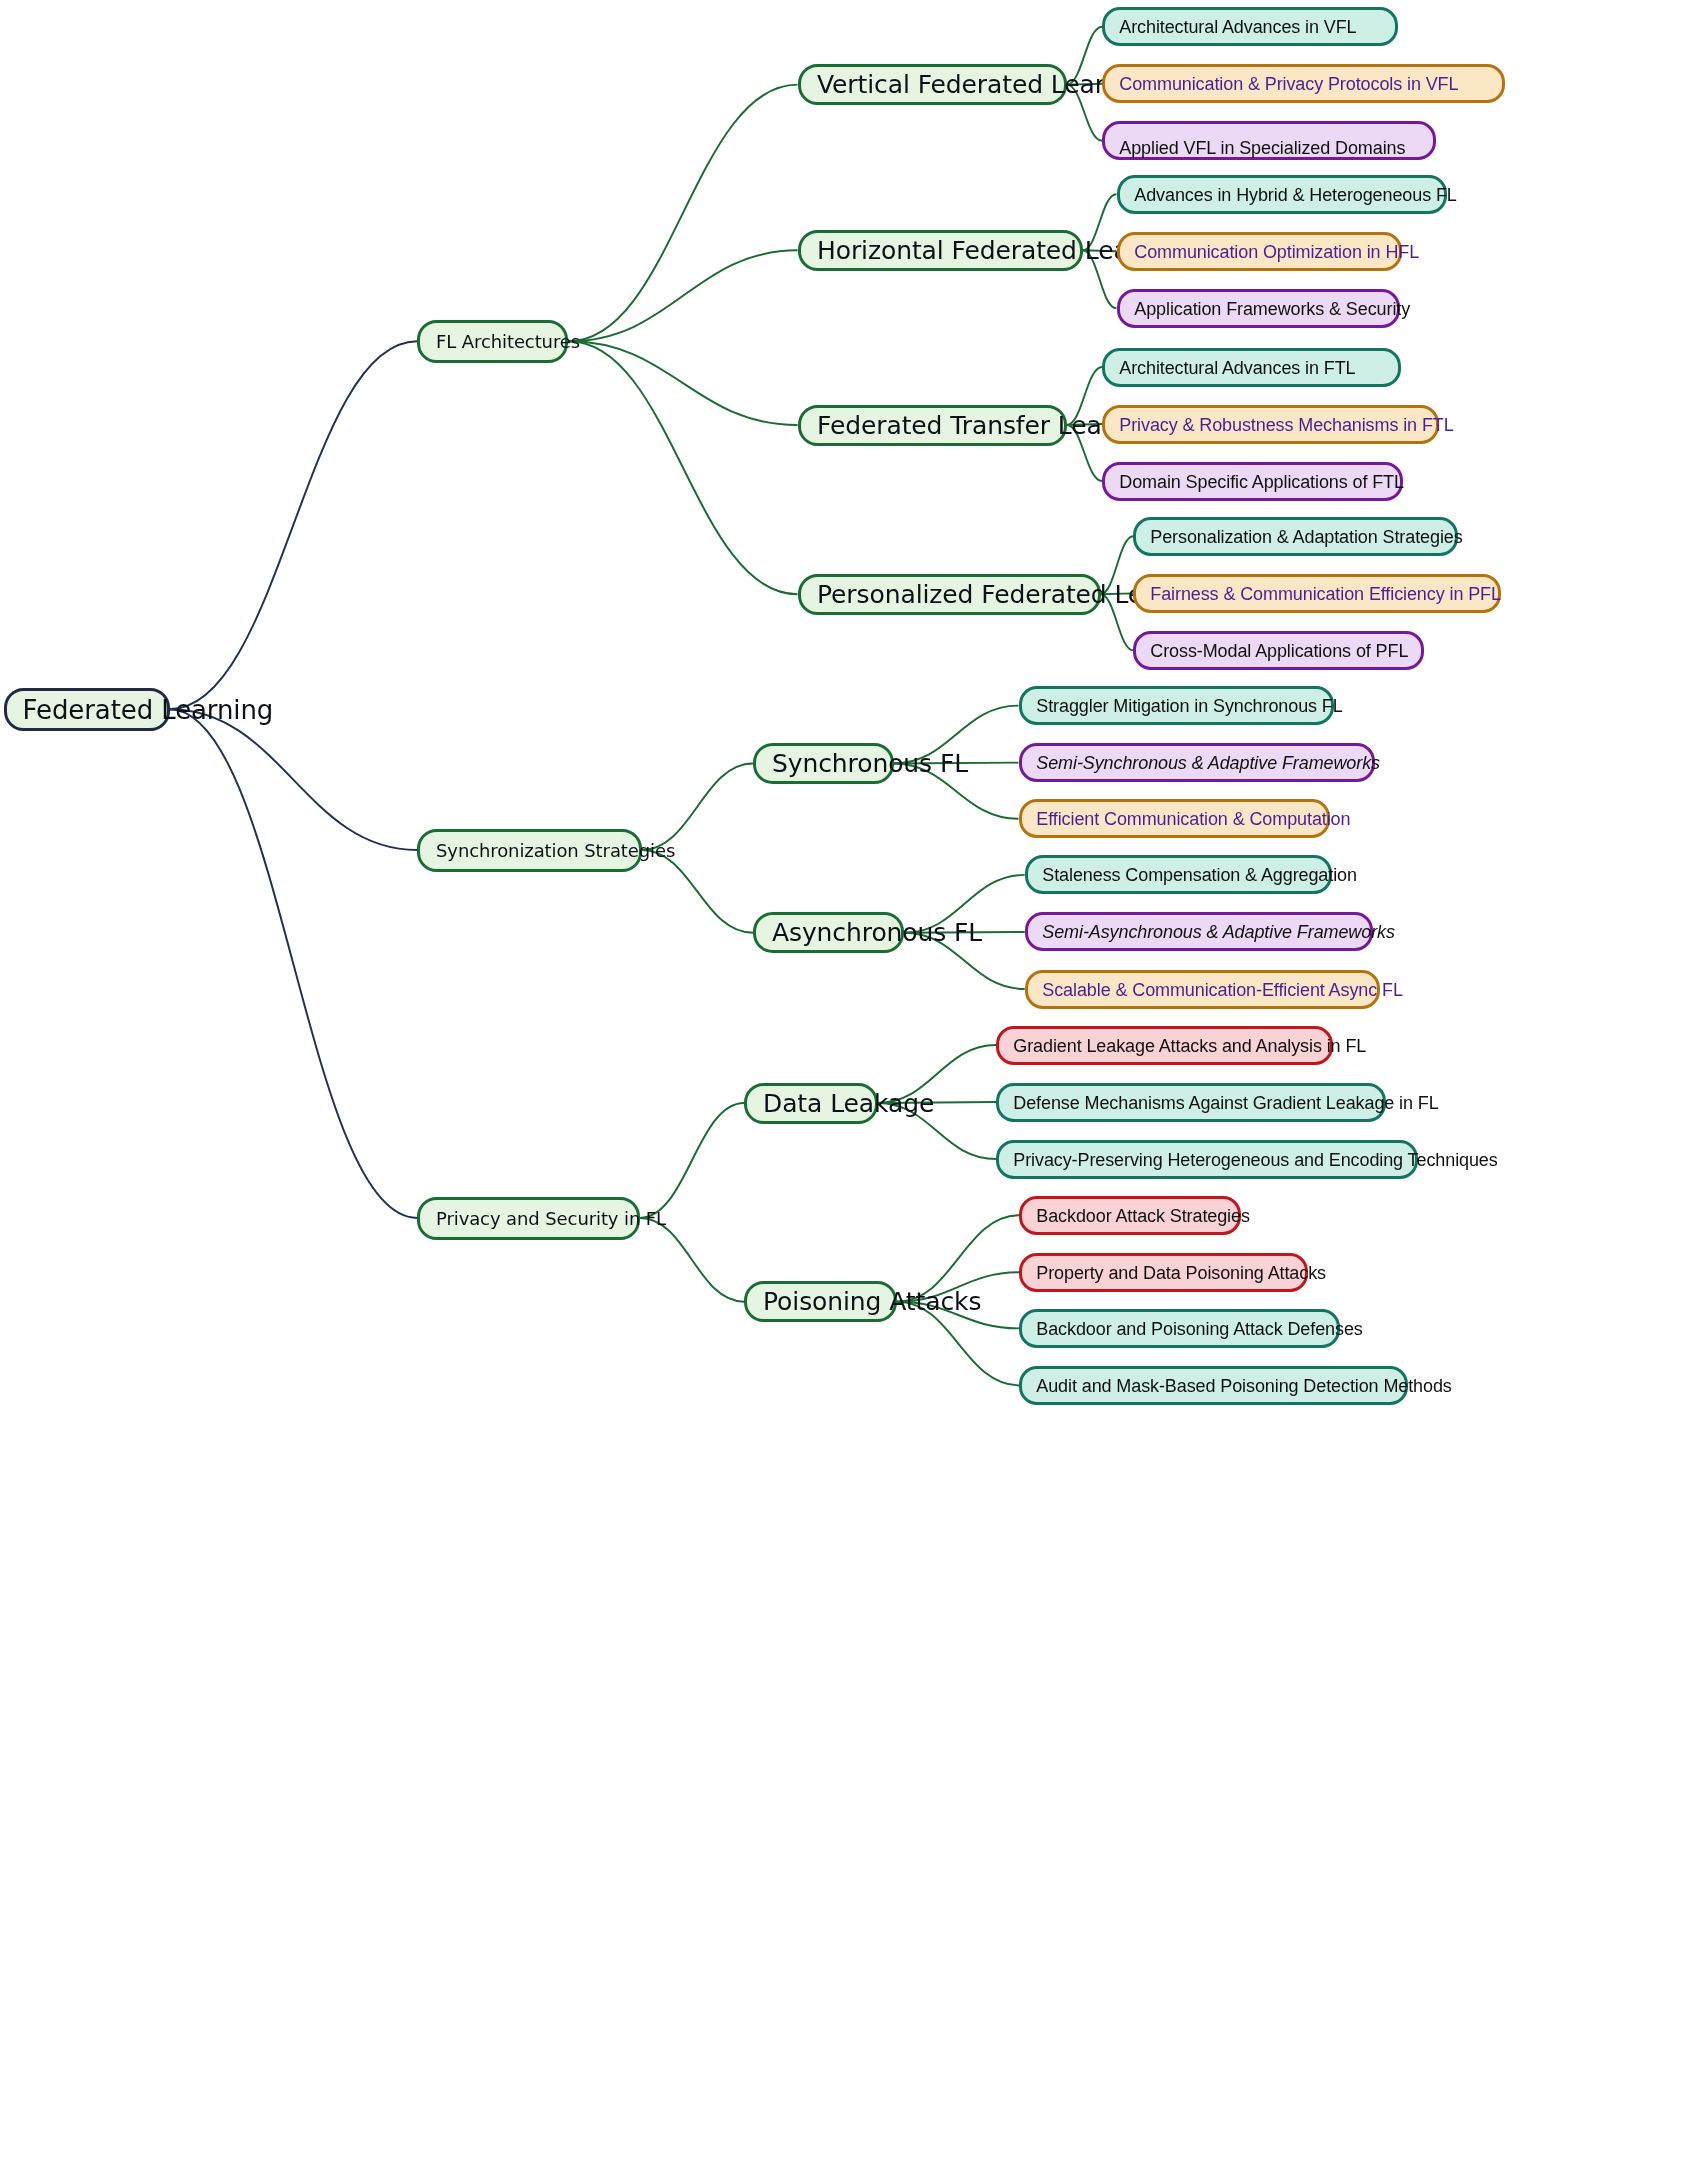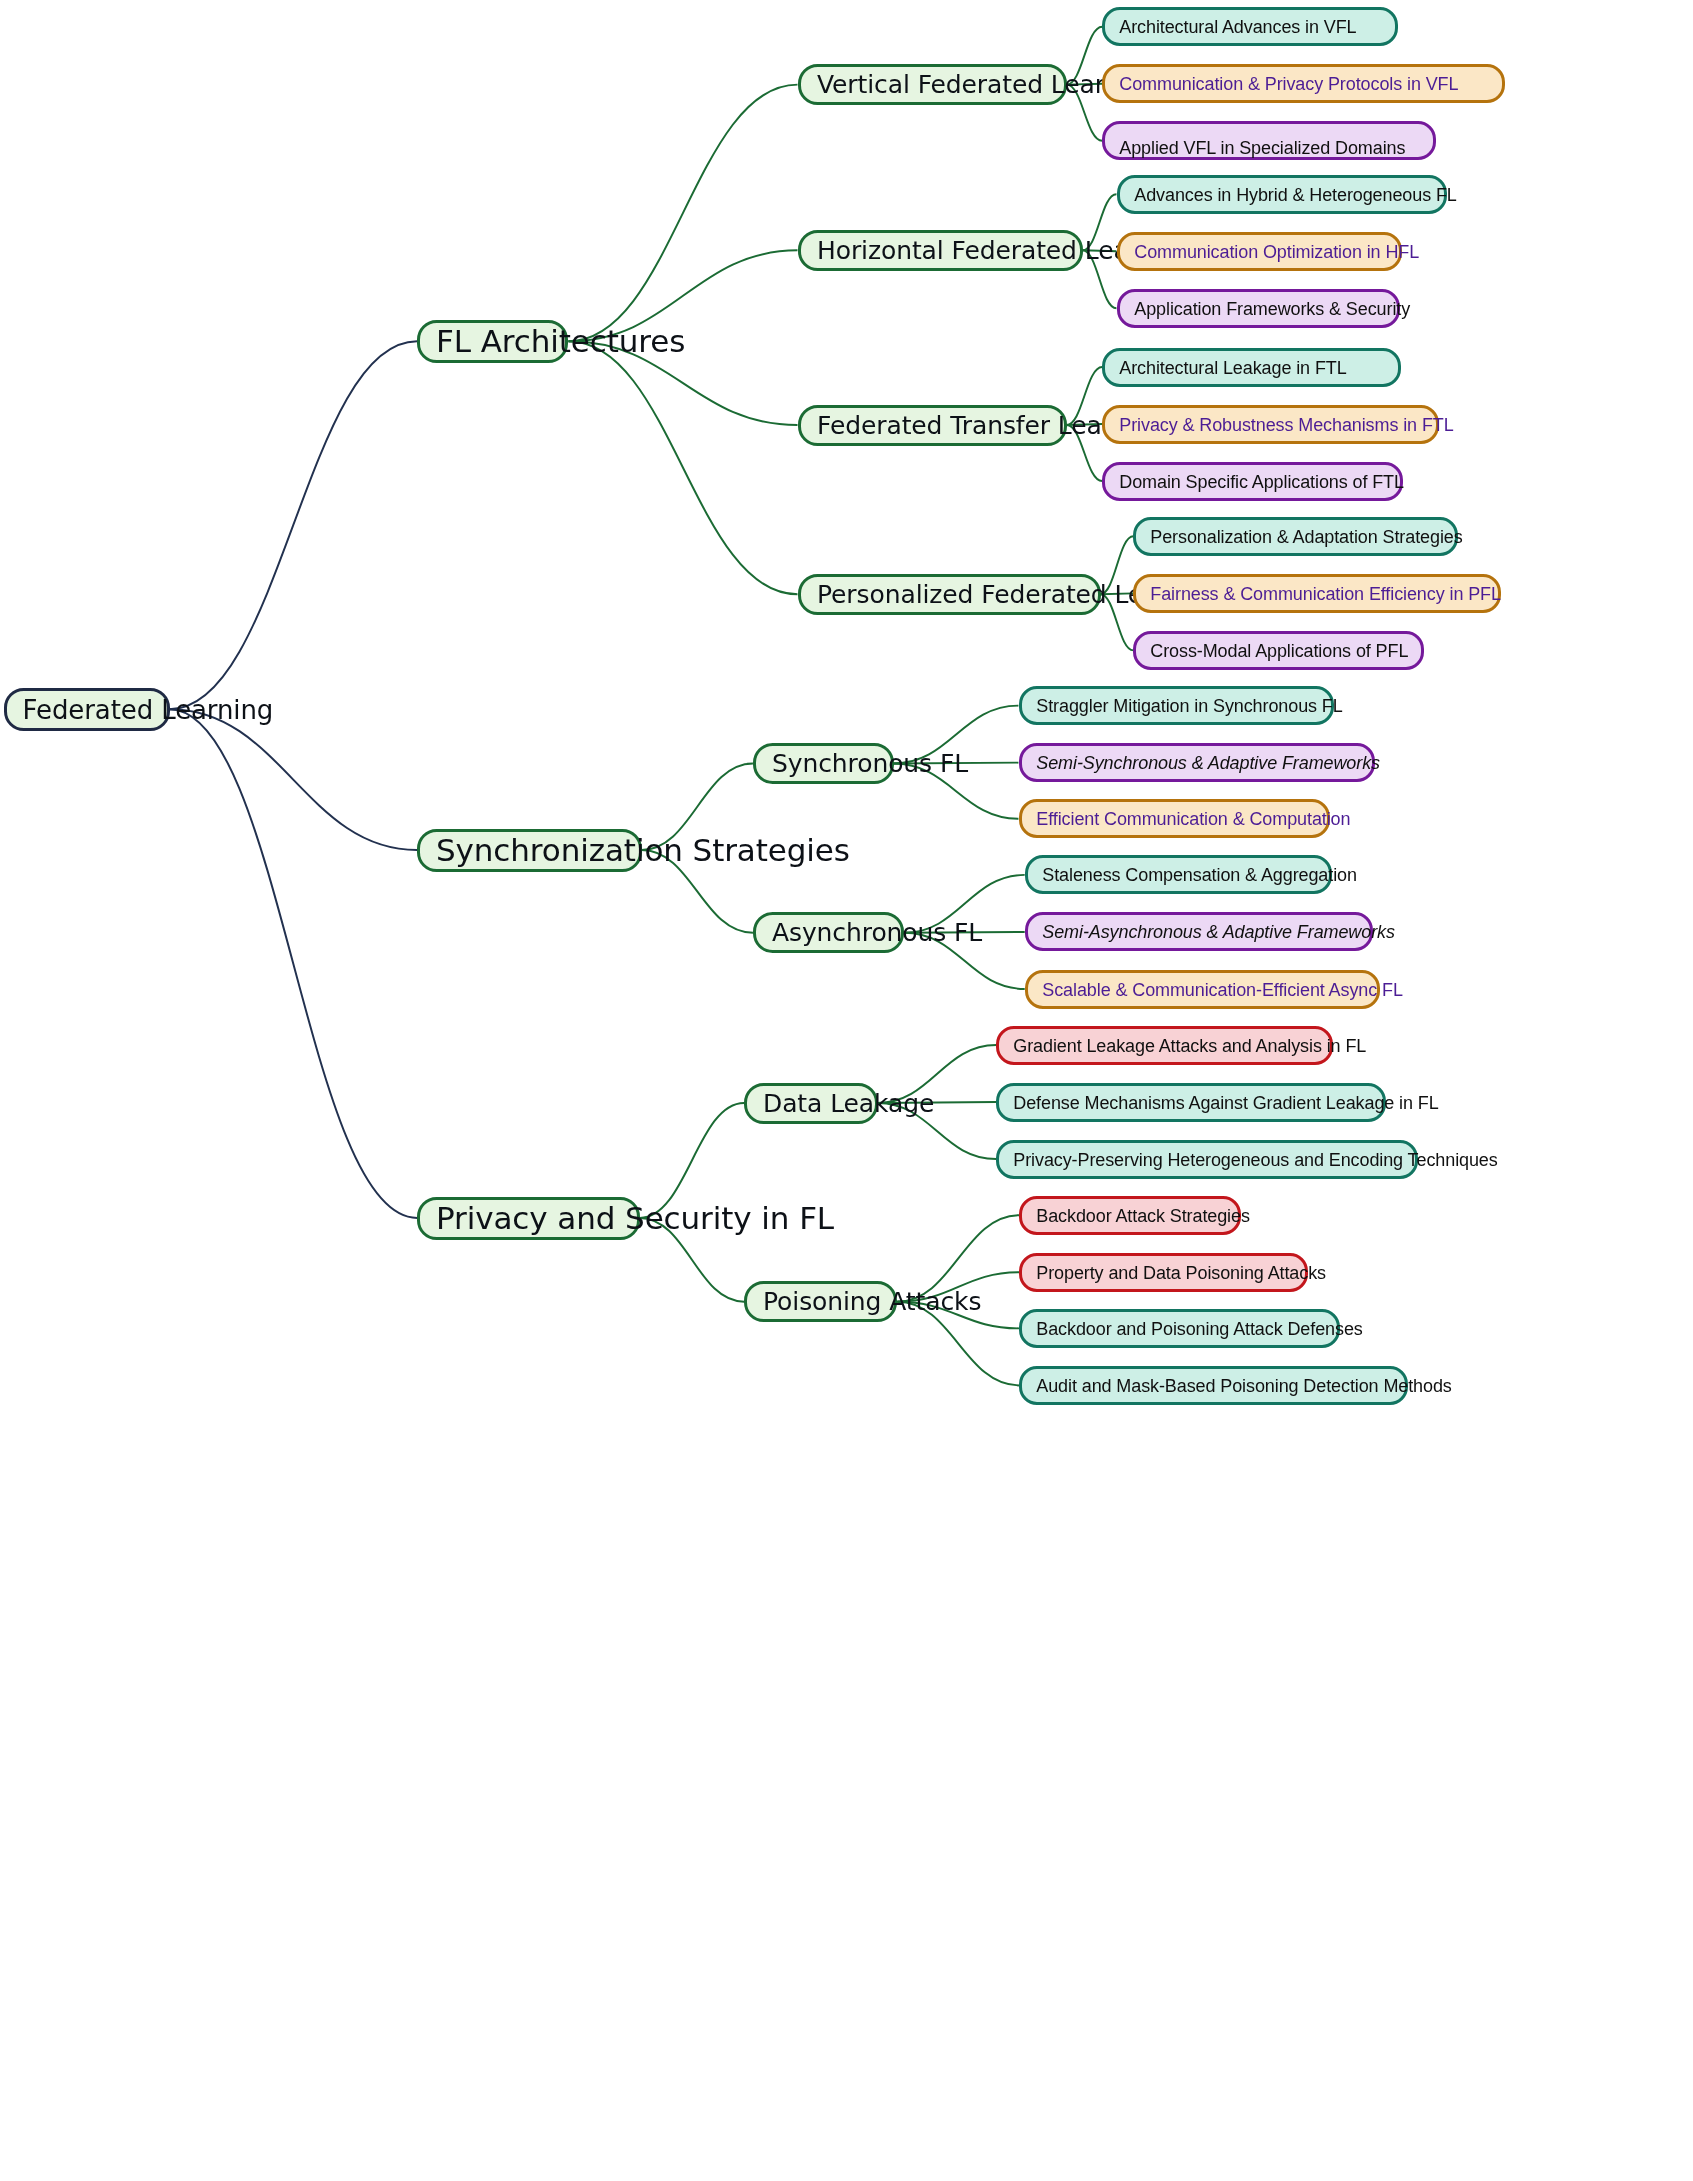--- a/index.html
+++ b/index.html
@@ -52,21 +52,21 @@
     padding: 8px 16px;
     border-radius: 19.6px;
     font-family: "DejaVu Sans", sans-serif;
   }
 
   
   .n-branch {
     border: 3.6px solid #1b6b34;
     background: #e6f5e1;
     color: #0d1117;
-    font-size: 31px;
+    font-size: 18px;
     padding: 0 16px;
     border-radius: 19.6px;
     font-family: "DejaVu Sans", sans-serif;
   }
   .n-branch.compact { font-size: 25px; }
 
   
   .n-leaf {
     font-size: 18px;
     padding: 0 14.3px;
@@ -165,21 +165,21 @@
       <div class="node n-leaf n-orange" style="left: 1117px; top: 232px; width: 285px; height: 39px;">
         <span class="lbl">Communication Optimization in HFL</span>
       </div>
       <div class="node n-leaf n-purple" style="left: 1117px; top: 289px; width: 283px; height: 39px;">
         <span class="lbl">Application Frameworks &amp; Security</span>
       </div>
       <div class="node n-branch compact" style="left: 798px; top: 405px; width: 269px; height: 41px;">
         <span class="lbl">Federated Transfer Learning (FTL)</span>
       </div>
       <div class="node n-leaf n-teal" style="left: 1102px; top: 348px; width: 299px; height: 39px;">
-        <span class="lbl">Architectural Leakage in FTL</span>
+        <span class="lbl">Architectural Advances in FTL</span>
       </div>
       <div class="node n-leaf n-orange" style="left: 1102px; top: 405px; width: 337px; height: 39px;">
         <span class="lbl">Privacy &amp; Robustness Mechanisms in FTL</span>
       </div>
       <div class="node n-leaf n-purple" style="left: 1102px; top: 462px; width: 301px; height: 39px;">
         <span class="lbl">Domain Specific Applications of FTL</span>
       </div>
       <div class="node n-branch compact" style="left: 798px; top: 574px; width: 303px; height: 41px;">
         <span class="lbl">Personalized Federated Learning (PFL)</span>
       </div>

